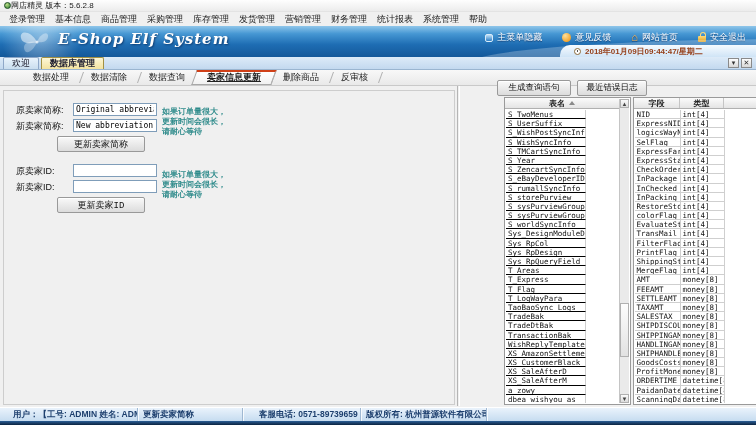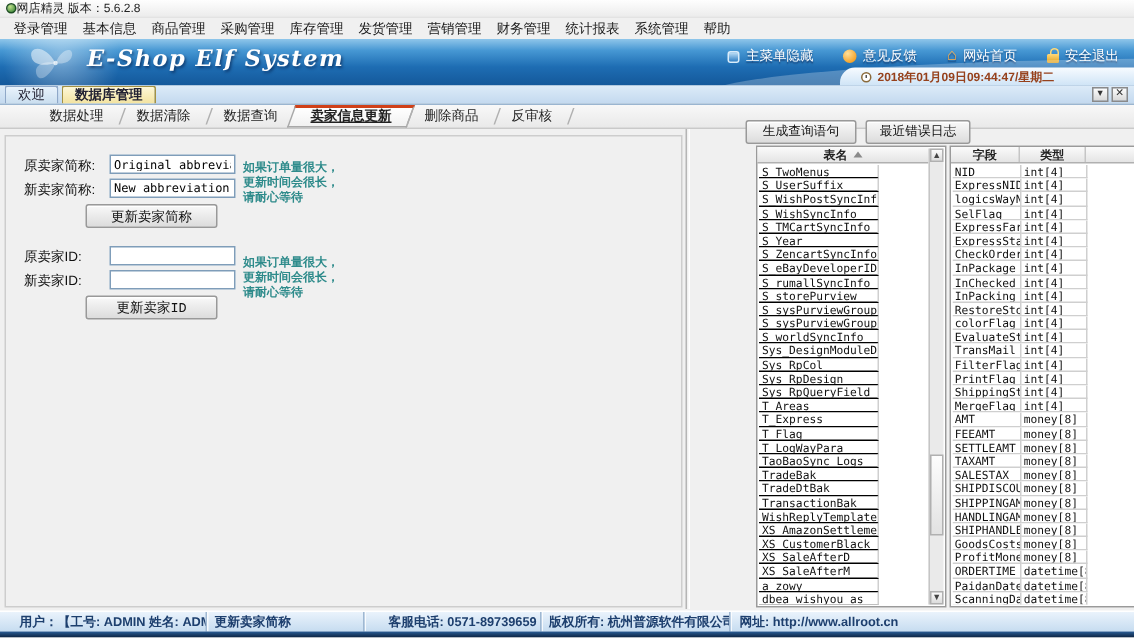--- a/index.html
+++ b/index.html
@@ -495,15 +495,14 @@
     <span class="thumb"></span>
     <span class="arr down"></span>
   </div>
 </div>
 
 <div class="statusbar">
   <span class="seg seg-user">用户：【工号: ADMIN  姓名: ADMIN】</span>
   <span class="seg seg-service">更新卖家简称</span>
   <span class="seg seg-phone">客服电话: 0571-89739659</span>
   <span class="seg seg-copyright">版权所有: 杭州普源软件有限公司</span>
-  <span class="seg seg-website">网址: http://www.allroot.cn</span>
 </div>
 <div class="bottomstrip"></div>
 
 </body></html>

